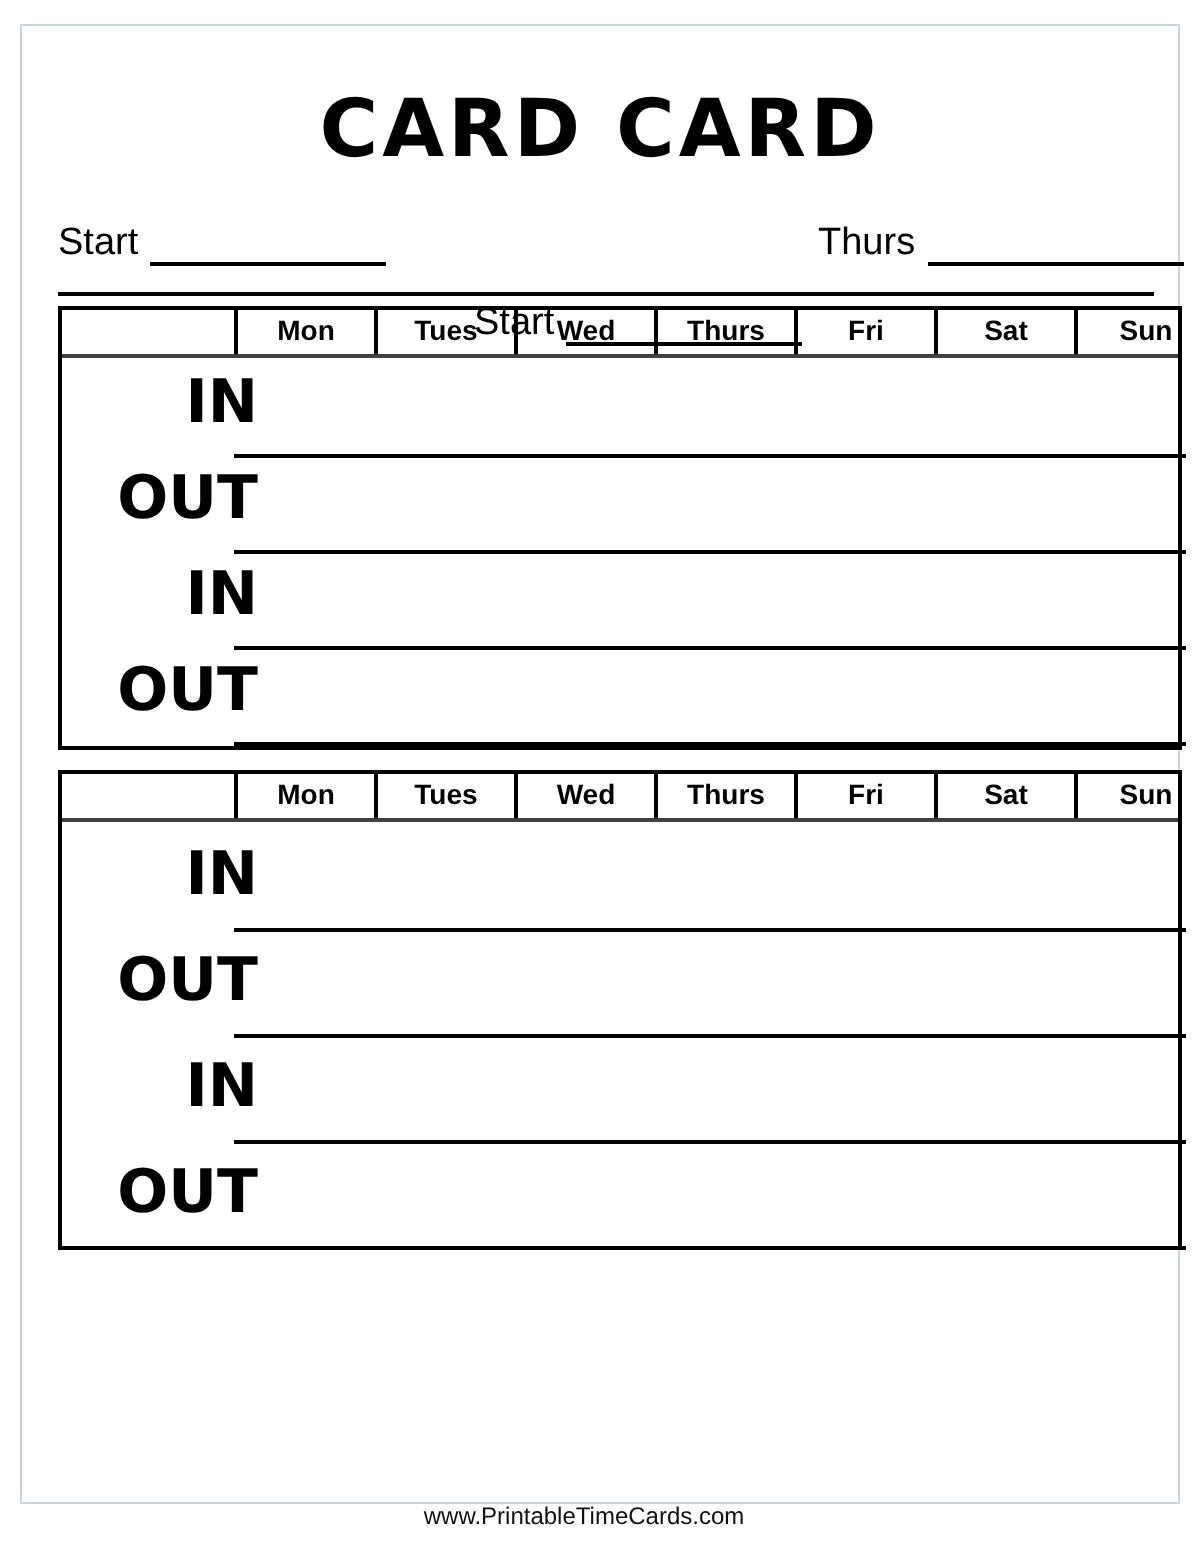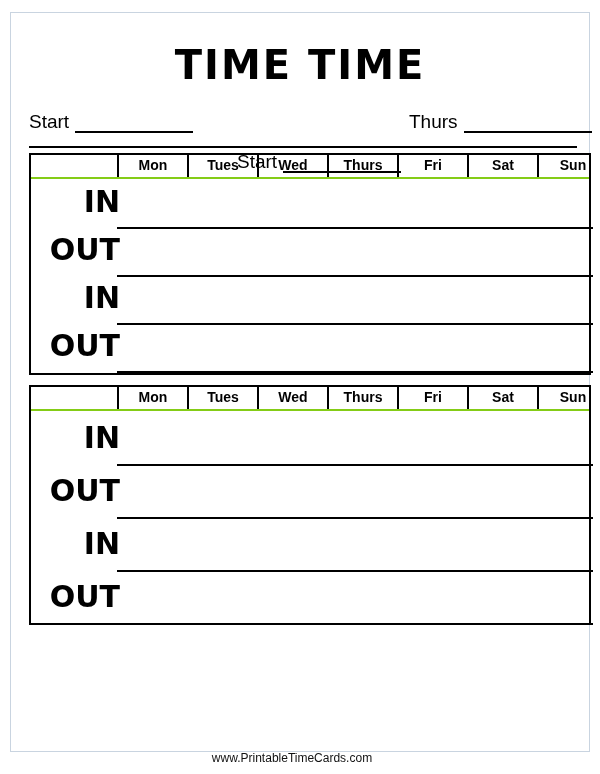--- a/index.html
+++ b/index.html
@@ -83,41 +83,42 @@
   .block {
     position: absolute;
     left: 18px;
     width: 562px;
     box-sizing: border-box;
     border: 2px solid #000;
   }
   .daysrow {
     display: flex;
     height: 22px;
-    border-bottom: 2px solid #84cc16;
+    border-bottom: 2px solid #404040;
   }
   .daycell {
     flex: 0 0 68px;
     border-left: 2px solid #000;
     font-size: 14px;
     font-weight: bold;
     text-align: center;
     line-height: 20px;
     font-family: "Liberation Sans", sans-serif;
   }
   .daycell.first { border-left: none; flex: 0 0 86px; }
   .body {
     position: relative;
   }
   .rowlabels {
     position: absolute;
-    left: 11px;
+    left: 0;
     top: 0;
     width: 86px;
     height: 100%;
+    padding-left: 20px;
   }
   .rowlabel {
     position: absolute;
     font-family: "DejaVu Sans", sans-serif;
     font-weight: bold;
     font-size: 30px;
     line-height: 30px;
     right: 8px;
     text-align: right;
     white-space: nowrap;
@@ -162,21 +163,21 @@
     font-family: "Liberation Sans", sans-serif;
     color: #111;
   }
 </style>
 </head>
 <body>
 
 <div class="page">
   <div class="sheet">
 
-    <div class="title">TIME TIME</div>
+    <div class="title">CARD CARD</div>
 
     <div class="fields">
       <div class="field f-name">
         <span class="lbl">Start</span><span class="rule"></span>
       </div>
       <div class="field f-start">
         <span class="lbl">Start</span><span class="rule"></span>
       </div>
       <div class="field f-rate">
         <span class="lbl">Thurs</span><span class="rule"></span>

